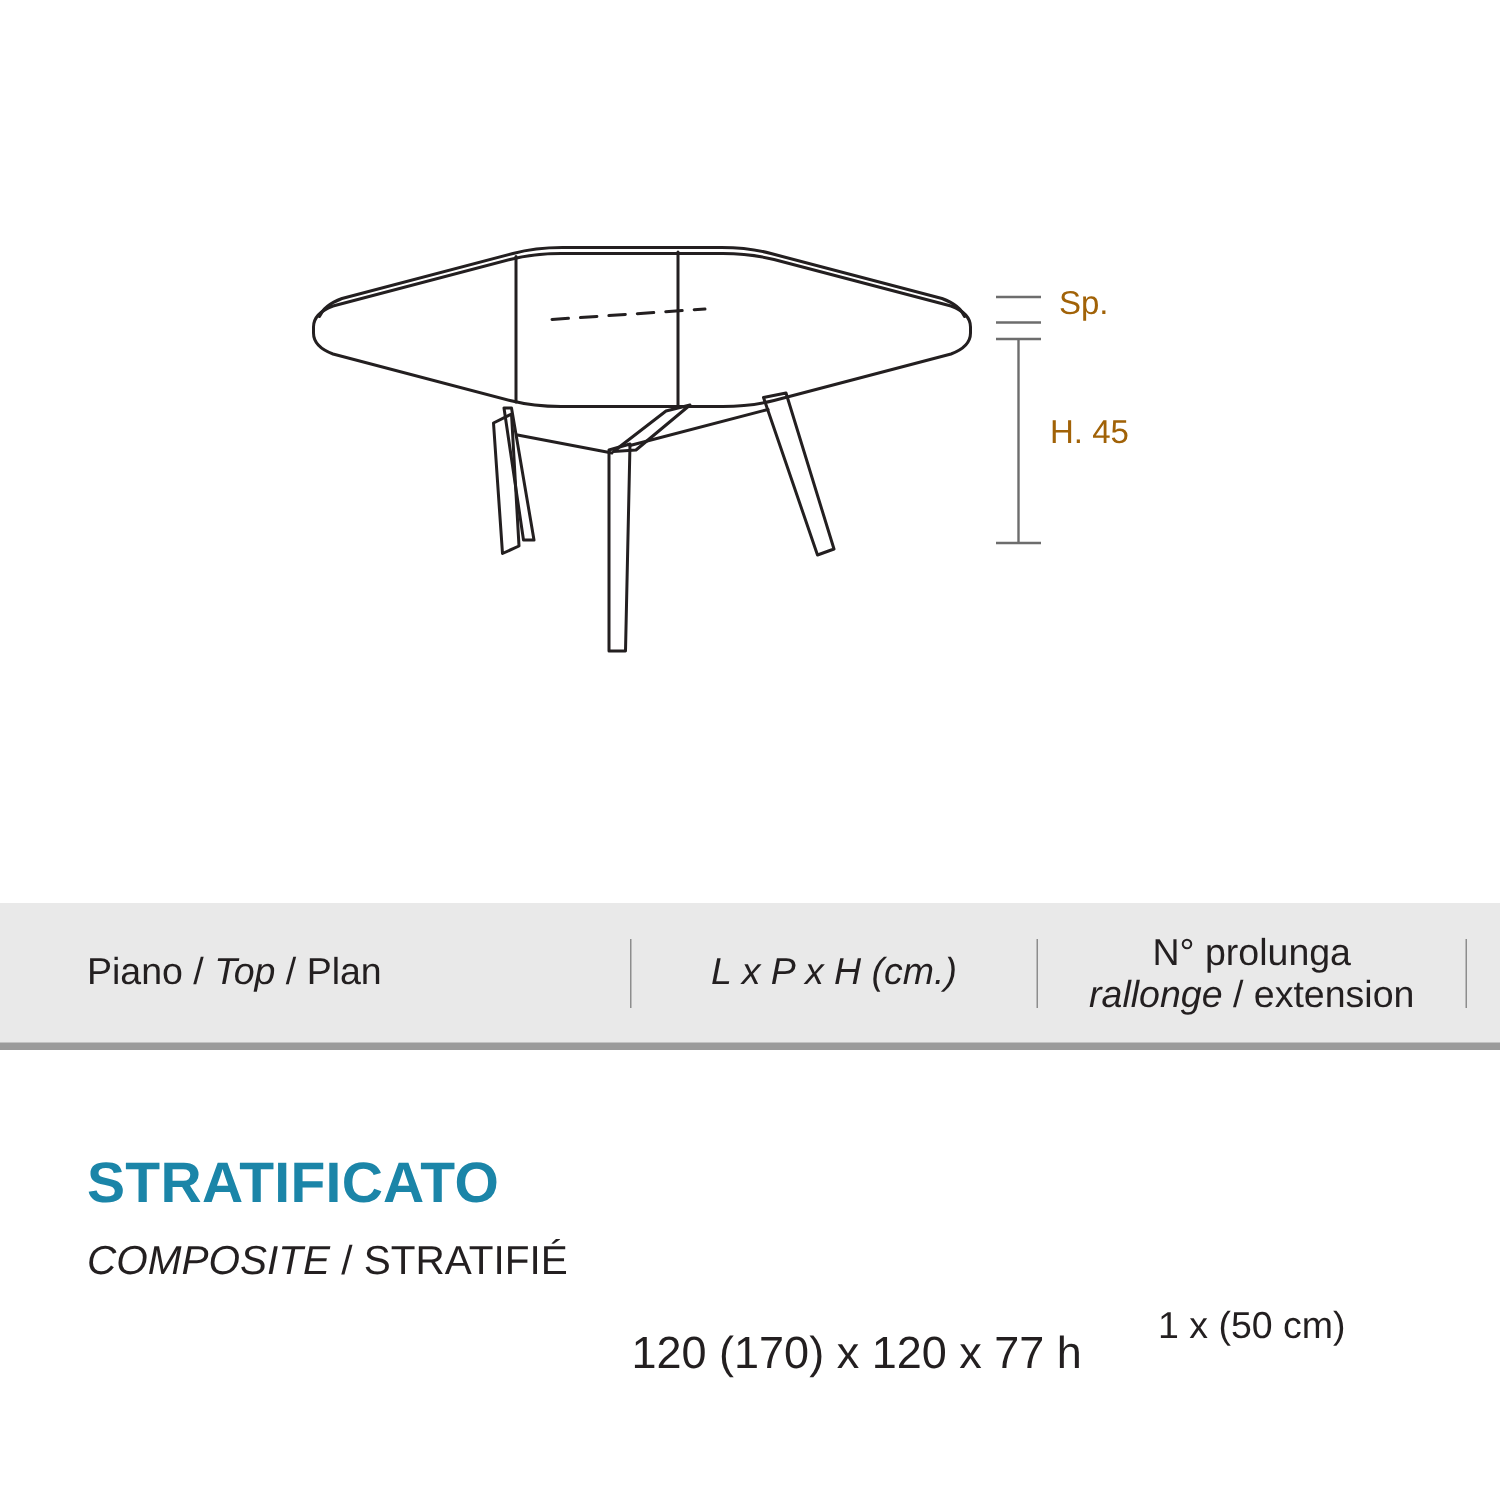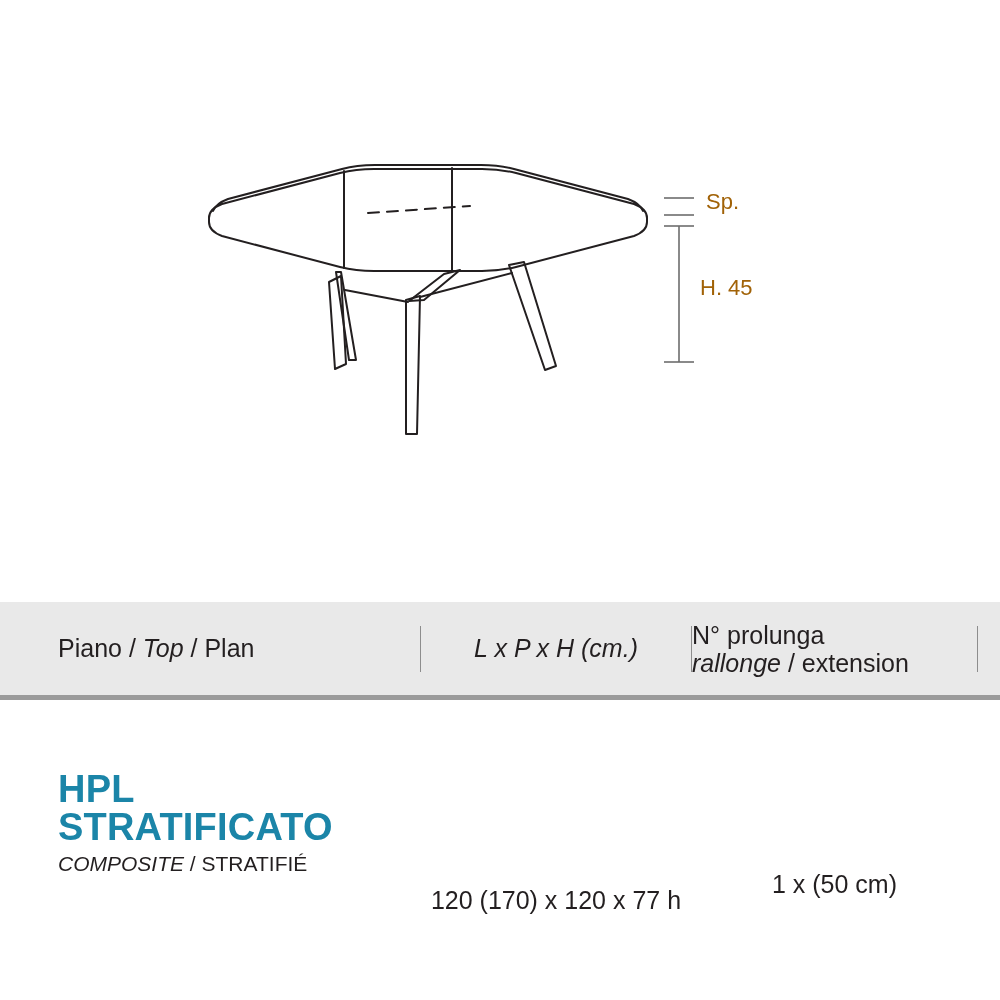--- a/index.html
+++ b/index.html
@@ -75,21 +75,21 @@
   }
   .col-dims {
     width: 270px;
     text-align: center;
     font-size: 25px;
     white-space: nowrap;
     font-style: italic;
   }
   .col-ext {
     width: 285px;
-    text-align: left;
+    text-align: center;
     font-size: 25px;
     line-height: 1.12;
     white-space: nowrap;
   }
   .it { font-style: italic; }
 
   
   .product-row {
     position: absolute;
     left: 0;
@@ -105,31 +105,31 @@
   }
   .prod-name .l1,
   .prod-name .l2 {
     color: #1b85a8;
     font-weight: bold;
     font-size: 38px;
     line-height: 1.0;
     letter-spacing: 0.2px;
   }
   .prod-name .l3 {
-    font-size: 21px;
-    margin-top: 6px;
+    font-size: 27px;
+    margin-top: 17px;
     white-space: nowrap;
   }
   .prod-dims {
     position: absolute;
     left: 421px;
     top: 116px;
     width: 270px;
     text-align: center;
-    font-size: 25px;
+    font-size: 30px;
     white-space: nowrap;
   }
   .prod-ext {
     position: absolute;
     left: 692px;
     top: 100px;
     width: 285px;
     text-align: center;
     font-size: 25px;
     white-space: nowrap;
@@ -206,21 +206,20 @@
         <span class="it">rallonge</span>
         <span>/ extension</span>
       </div>
     </div>
     <div class="col-sep"></div>
   </div>
 </div>
 
 <div class="product-row">
   <div class="prod-name">
-    <div class="l1">HPL</div>
     <div class="l2">STRATIFICATO</div>
     <div class="l3">
       <span class="it">COMPOSITE</span>
       <span>/ STRATIFIÉ</span>
     </div>
   </div>
   <div class="prod-dims">120 (170) x 120 x 77 h</div>
   <div class="prod-ext">1 x (50 cm)</div>
 </div>
 

